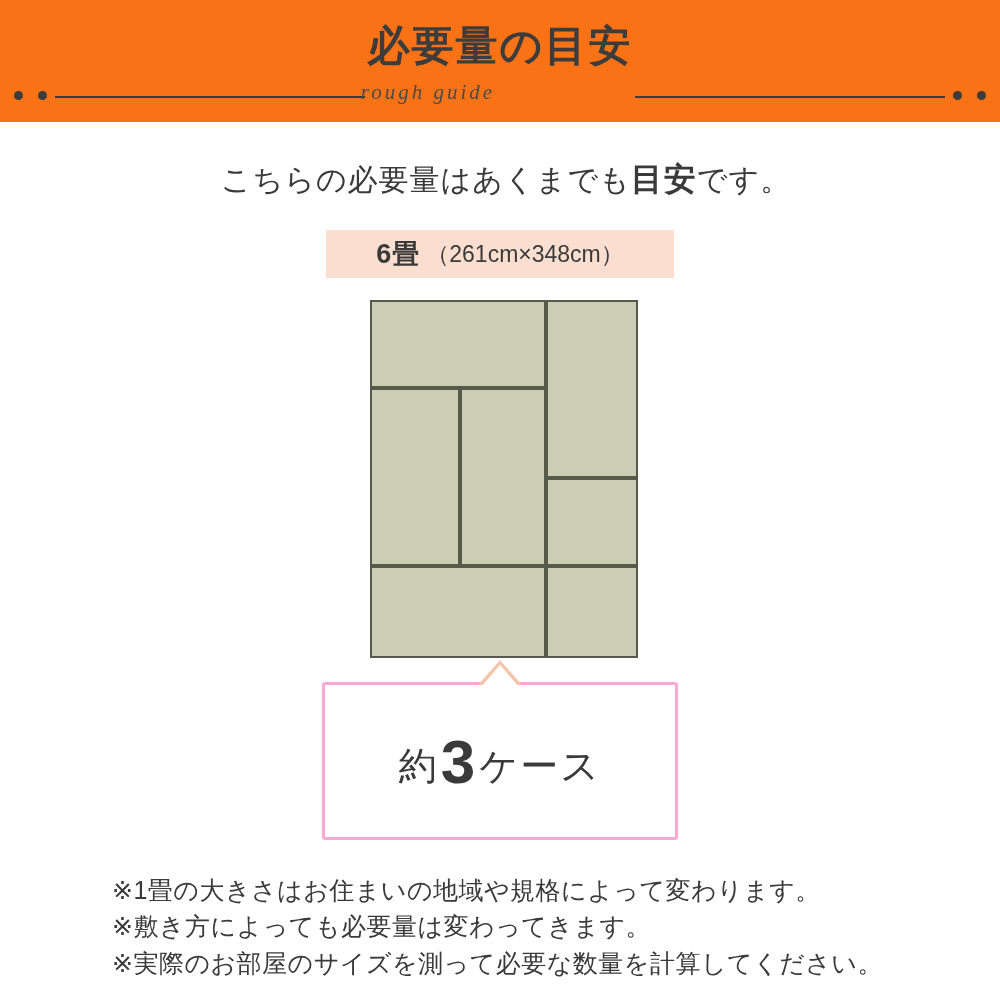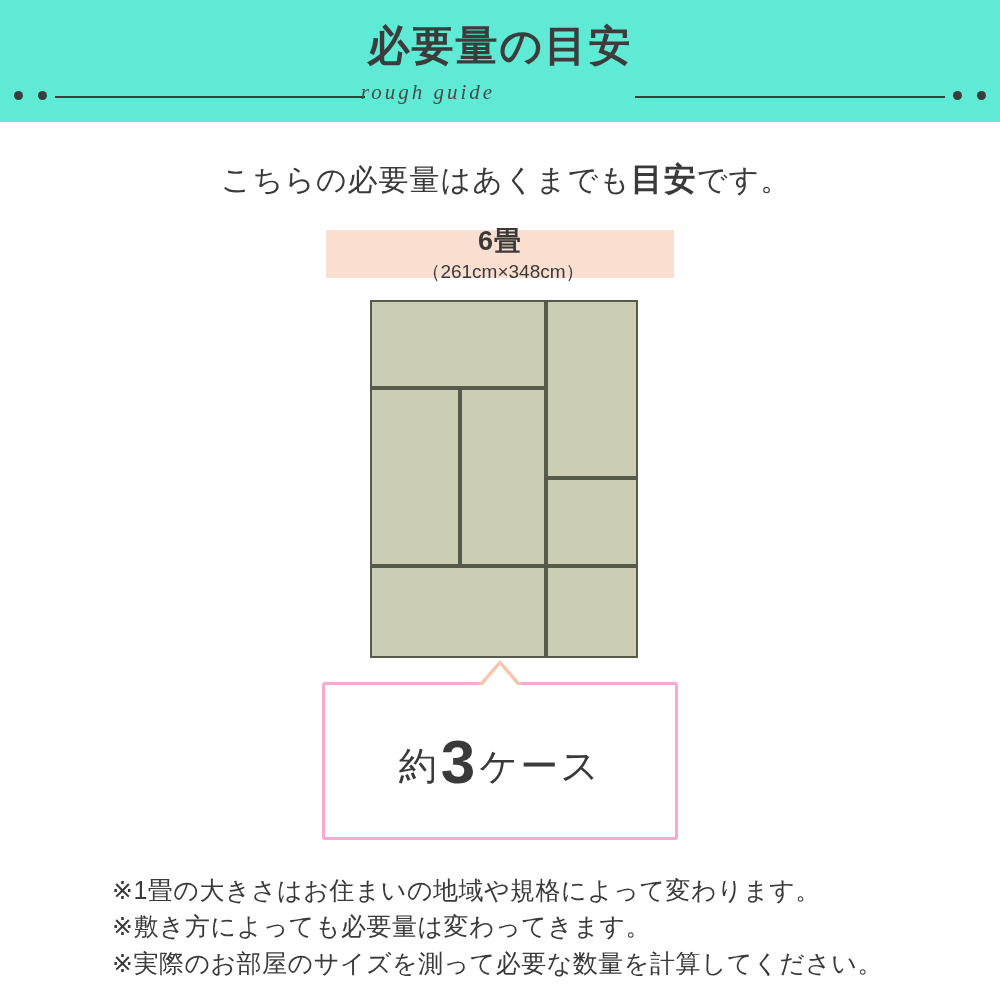--- a/index.html
+++ b/index.html
@@ -13,21 +13,21 @@
     font-family: "Liberation Sans", "DejaVu Sans", sans-serif;
     color: #3a3a3a;
     overflow: hidden;
     position: relative;
   }
 
   
   .header {
     width: 1000px;
     height: 122px;
-    background: #5eead4;
+    background: #f97316;
     position: relative;
     box-sizing: border-box;
   }
   .header-title {
     position: absolute;
     top: 18px;
     left: 0;
     width: 1000px;
     text-align: center;
     font-size: 42px;
@@ -97,30 +97,29 @@
     align-items: center;
   }
   .room-tag {
     width: 348px;
     height: 48px;
     background: #fadfd0;
     display: flex;
     align-items: center;
     justify-content: center;
     box-sizing: border-box;
-    flex-direction: column;
   }
   .room-tag .big {
     font-size: 27px;
     font-weight: bold;
     color: #3a3a3a;
     letter-spacing: 1px;
   }
   .room-tag .dim {
-    font-size: 19px;
+    font-size: 23px;
     color: #3a3a3a;
     margin-left: 6px;
     letter-spacing: 0px;
   }
 
   
   .diagram {
     margin-top: 22px;
     position: relative;
   }

